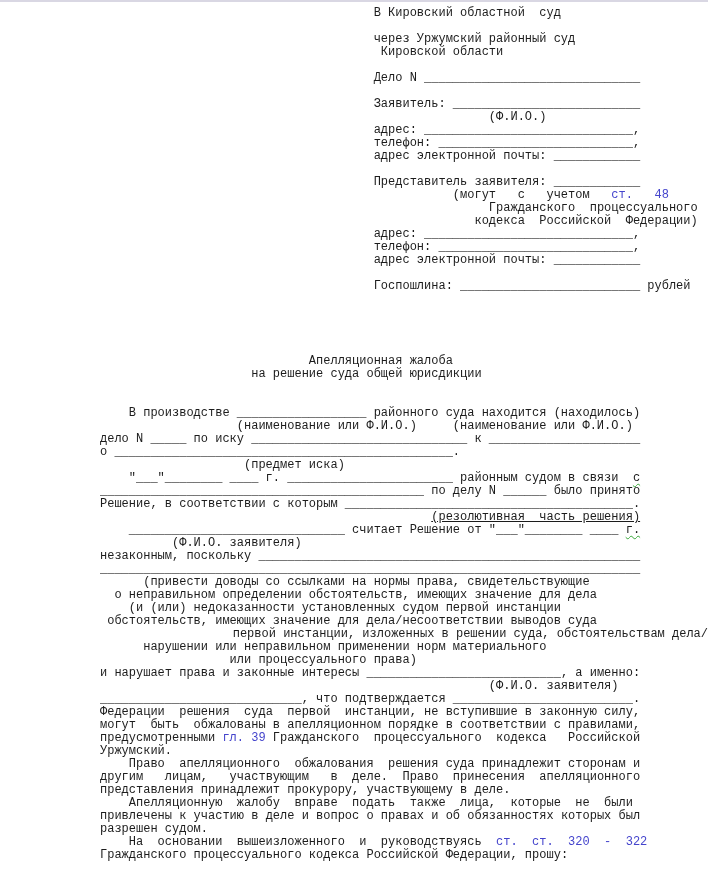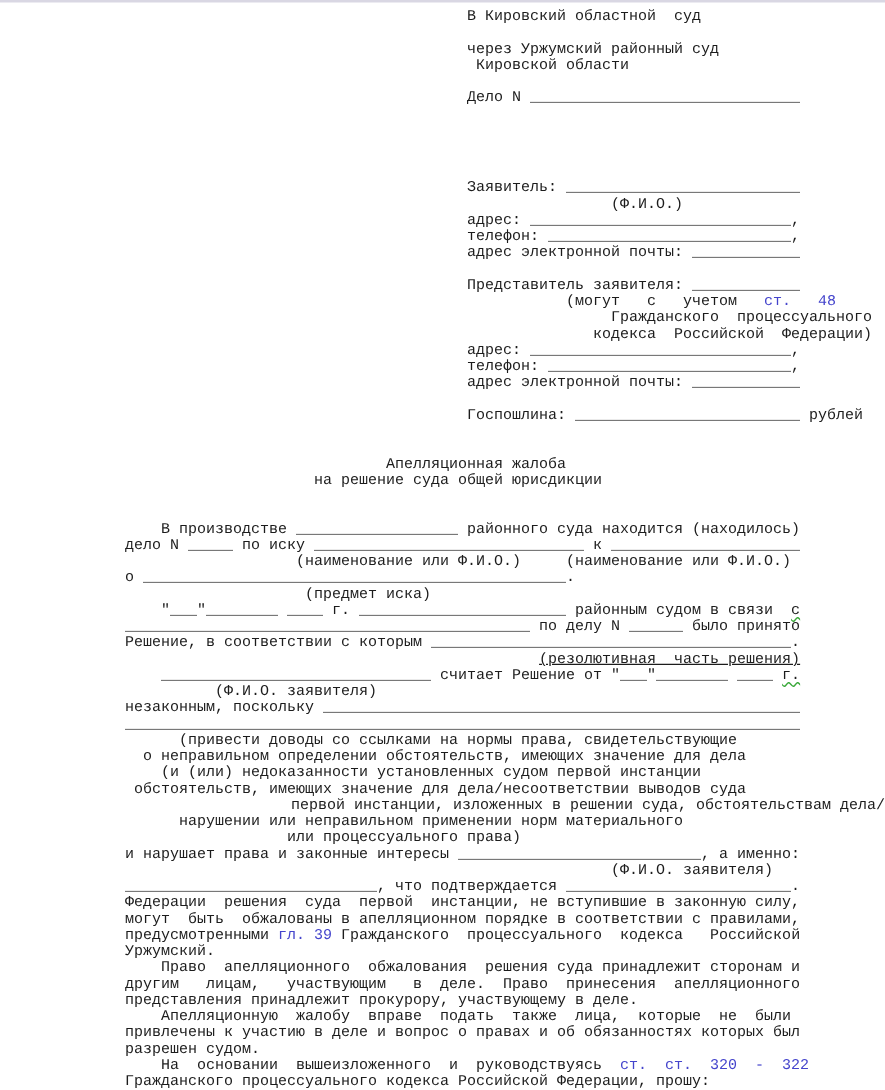--- a/index.html
+++ b/index.html
@@ -40,44 +40,44 @@
 <div>
   <div class="top-strip"></div>
   <div class="doc">
       <div class="line" style="padding-left: 38ch;"><span>В Кировский областной  суд</span></div>
       <div class="line"></div>
       <div class="line" style="padding-left: 38ch;"><span>через Уржумский районный суд</span></div>
       <div class="line" style="padding-left: 39ch;"><span>Кировской области</span></div>
       <div class="line"></div>
       <div class="line" style="padding-left: 38ch;"><span>Дело N ______________________________</span></div>
       <div class="line"></div>
-      <div class="line" style="padding-left: 38ch; margin-top: 46px;"><span>Заявитель: __________________________</span></div>
+      <div class="line" style="padding-left: 38ch;"><span>Заявитель: __________________________</span></div>
       <div class="line" style="padding-left: 54ch;"><span>(Ф.И.О.)</span></div>
       <div class="line" style="padding-left: 38ch;"><span>адрес: _____________________________,</span></div>
       <div class="line" style="padding-left: 38ch;"><span>телефон: ___________________________,</span></div>
       <div class="line" style="padding-left: 38ch;"><span>адрес электронной почты: ____________</span></div>
       <div class="line"></div>
       <div class="line" style="padding-left: 38ch;"><span>Представитель заявителя: ____________</span></div>
       <div class="line" style="padding-left: 49ch;"><span>(могут   с   учетом   </span><span class="ref-link">ст.   48</span></div>
       <div class="line" style="padding-left: 54ch;"><span>Гражданского  процессуального</span></div>
       <div class="line" style="padding-left: 52ch;"><span>кодекса  Российской  Федерации)</span></div>
       <div class="line" style="padding-left: 38ch;"><span>адрес: _____________________________,</span></div>
       <div class="line" style="padding-left: 38ch;"><span>телефон: ___________________________,</span></div>
       <div class="line" style="padding-left: 38ch;"><span>адрес электронной почты: ____________</span></div>
       <div class="line"></div>
       <div class="line" style="padding-left: 38ch;"><span>Госпошлина: _________________________ рублей</span></div>
       <div class="line"></div>
       <div class="line"></div>
-      <div class="line" style="padding-left: 29ch;"><span>Апелляционная жалоба</span></div>
+      <div class="line" style="padding-left: 29ch; margin-top: 36px;"><span>Апелляционная жалоба</span></div>
       <div class="line" style="padding-left: 21ch;"><span>на решение суда общей юрисдикции</span></div>
       <div class="line"></div>
       <div class="line"></div>
       <div class="line" style="padding-left: 4ch;"><span>В производстве __________________ районного суда находится (находилось)</span></div>
+      <div class="line" style="padding-left: 19ch;"><span>(наименование или Ф.И.О.)     (наименование или Ф.И.О.)</span></div>
       <div class="line"><span>дело N _____ по иску ______________________________ к _____________________</span></div>
-      <div class="line" style="padding-left: 19ch;"><span>(наименование или Ф.И.О.)     (наименование или Ф.И.О.)</span></div>
       <div class="line"><span>о _______________________________________________.</span></div>
       <div class="line" style="padding-left: 20ch;"><span>(предмет иска)</span></div>
       <div class="line" style="padding-left: 4ch;"><span>"___"________ ____ г. _______________________ районным судом в связи  </span><span class="spell">с</span></div>
       <div class="line"><span>_____________________________________________ по делу N ______ было принято</span></div>
       <div class="line"><span>Решение, в соответствии с которым ________________________________________.</span></div>
       <div class="line" style="padding-left: 46ch; text-decoration: underline;"><span>(резолютивная  часть решения)</span></div>
       <div class="line" style="padding-left: 4ch;"><span>______________________________ считает Решение от "___"________ ____ </span><span class="spell">г.</span></div>
       <div class="line" style="padding-left: 10ch;"><span>(Ф.И.О. заявителя)</span></div>
       <div class="line"><span>незаконным, поскольку _____________________________________________________</span></div>
       <div class="line"><span>___________________________________________________________________________</span></div>

